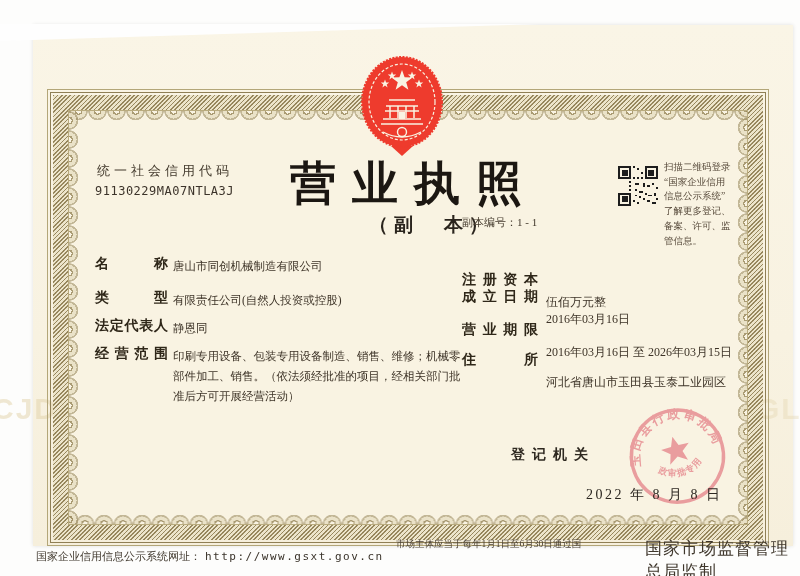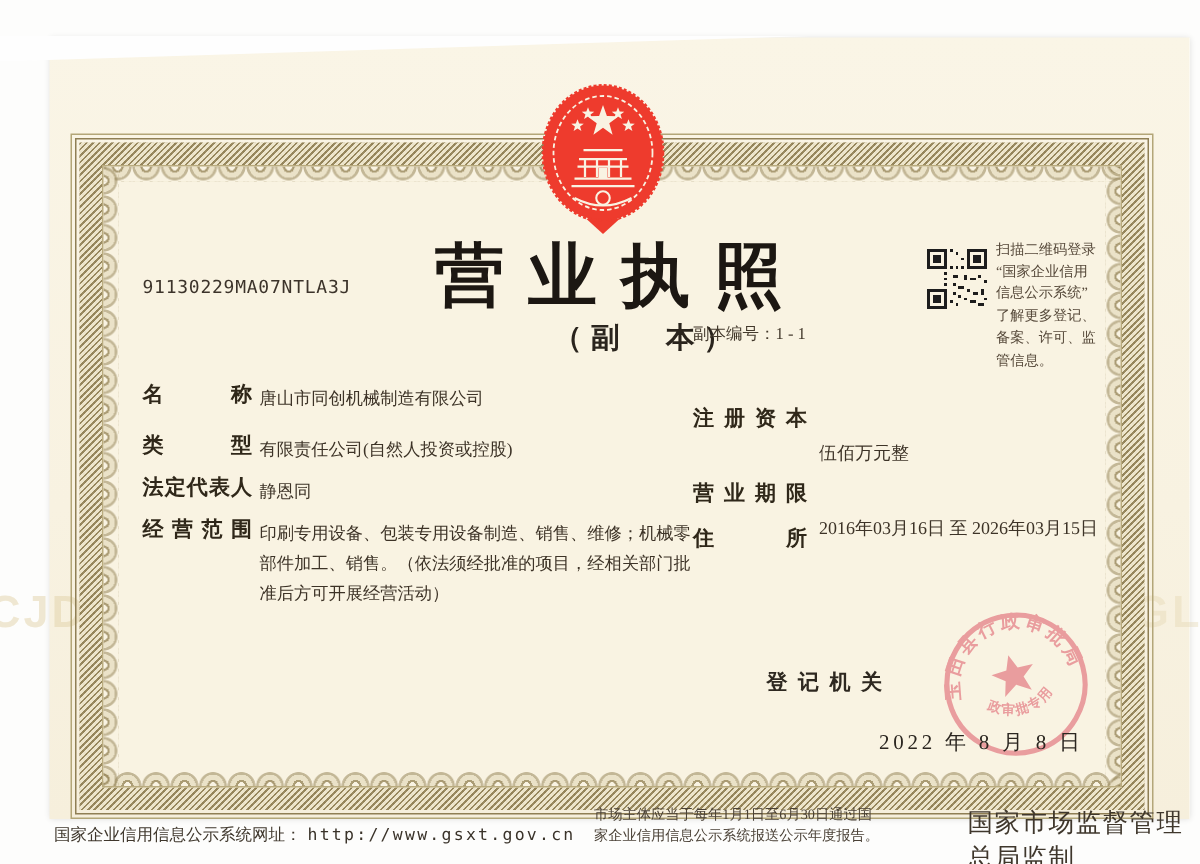--- a/index.html
+++ b/index.html
@@ -135,20 +135,21 @@
         <path d="M29 50 V62 M37 50 V62 M45 50 V62 M53 50 V62"></path>
         <path d="M22 63 H60"></path>
         <path d="M20 68 H62"></path>
       </g>
       <rect x="38" y="56" width="6" height="7" fill="#f9f3e2"></rect>
       <circle cx="41" cy="76" r="4.5" fill="none" stroke="#f9f3e2" stroke-width="1.4"></circle>
       <path d="M22 76 Q41 86 60 76" fill="none" stroke="#f9f3e2" stroke-width="1.4"></path>
     </svg>
   </div>
 
+  <div class="abs credit-label">统一社会信用代码</div>
   <div class="abs credit-code">91130229MA07NTLA3J</div>
   <div class="abs title">营业执照</div>
   <div class="abs subtitle">（副　本）</div>
   <div class="abs copy-no">副本编号：1 - 1</div>
 
   <div class="qr">
     <svg width="40" height="44" viewBox="0 0 21 21" shape-rendering="crispEdges">
       <rect width="21" height="21" fill="#f9f3e2"></rect>
       <g fill="#1d1d1d">
         <rect x="0" y="0" width="7" height="7"></rect>
@@ -215,26 +216,31 @@
   </div>
   <div class="row col-l r-scope">
     <span class="flabel">经营范围</span>
     <span class="fvalue scope-val">印刷专用设备、包装专用设备制造、销售、维修；机械零部件加工、销售。（依法须经批准的项目，经相关部门批准后方可开展经营活动）</span>
   </div>
 
   <div class="row col-r r-cap">
     <span class="flabel">注册资本</span>
     <span class="fvalue">伍佰万元整</span>
   </div>
+  <div class="row col-r r-est">
+    <span class="flabel">成立日期</span>
+    <span class="fvalue">2016年03月16日</span>
+  </div>
   <div class="row col-r r-term">
     <span class="flabel">营业期限</span>
     <span class="fvalue">2016年03月16日 至 2026年03月15日</span>
   </div>
   <div class="row col-r r-addr">
     <span class="flabel">住所</span>
+    <span class="fvalue">河北省唐山市玉田县玉泰工业园区</span>
   </div>
 
   <div class="abs authority">登记机关</div>
   <div class="abs reg-date">2022 年 8 月 8 日</div>
 
   <div class="seal">
     <svg width="100" height="100" viewBox="0 0 100 100">
       <circle cx="50" cy="50" r="46" fill="none" stroke="#e78f93" stroke-width="3.4"></circle>
       <path id="sealArcTop" d="M 13.3,60 A 38,38 0 1 1 86.7,60" fill="none"></path>
       <path id="sealArcBottom" d="M 24,57 A 33,33 0 0 0 76,57" fill="none"></path>
@@ -248,17 +254,16 @@
       <text x="50" y="68" font-size="6.5" fill="#e78f93" text-anchor="middle">(5)</text>
     </svg>
   </div>
 
   <div class="abs footer-left">
     <span>国家企业信用信息公示系统网址：</span>
     <span class="footer-url">http://www.gsxt.gov.cn</span>
   </div>
   <div class="abs footer-mid">
     <div>市场主体应当于每年1月1日至6月30日通过国</div>
-    <div>家企业信用信息公示系统报送公示年度报告。</div>
   </div>
   <div class="abs footer-right">国家市场监督管理总局监制</div>
 
 </div>
 
 </body></html>

